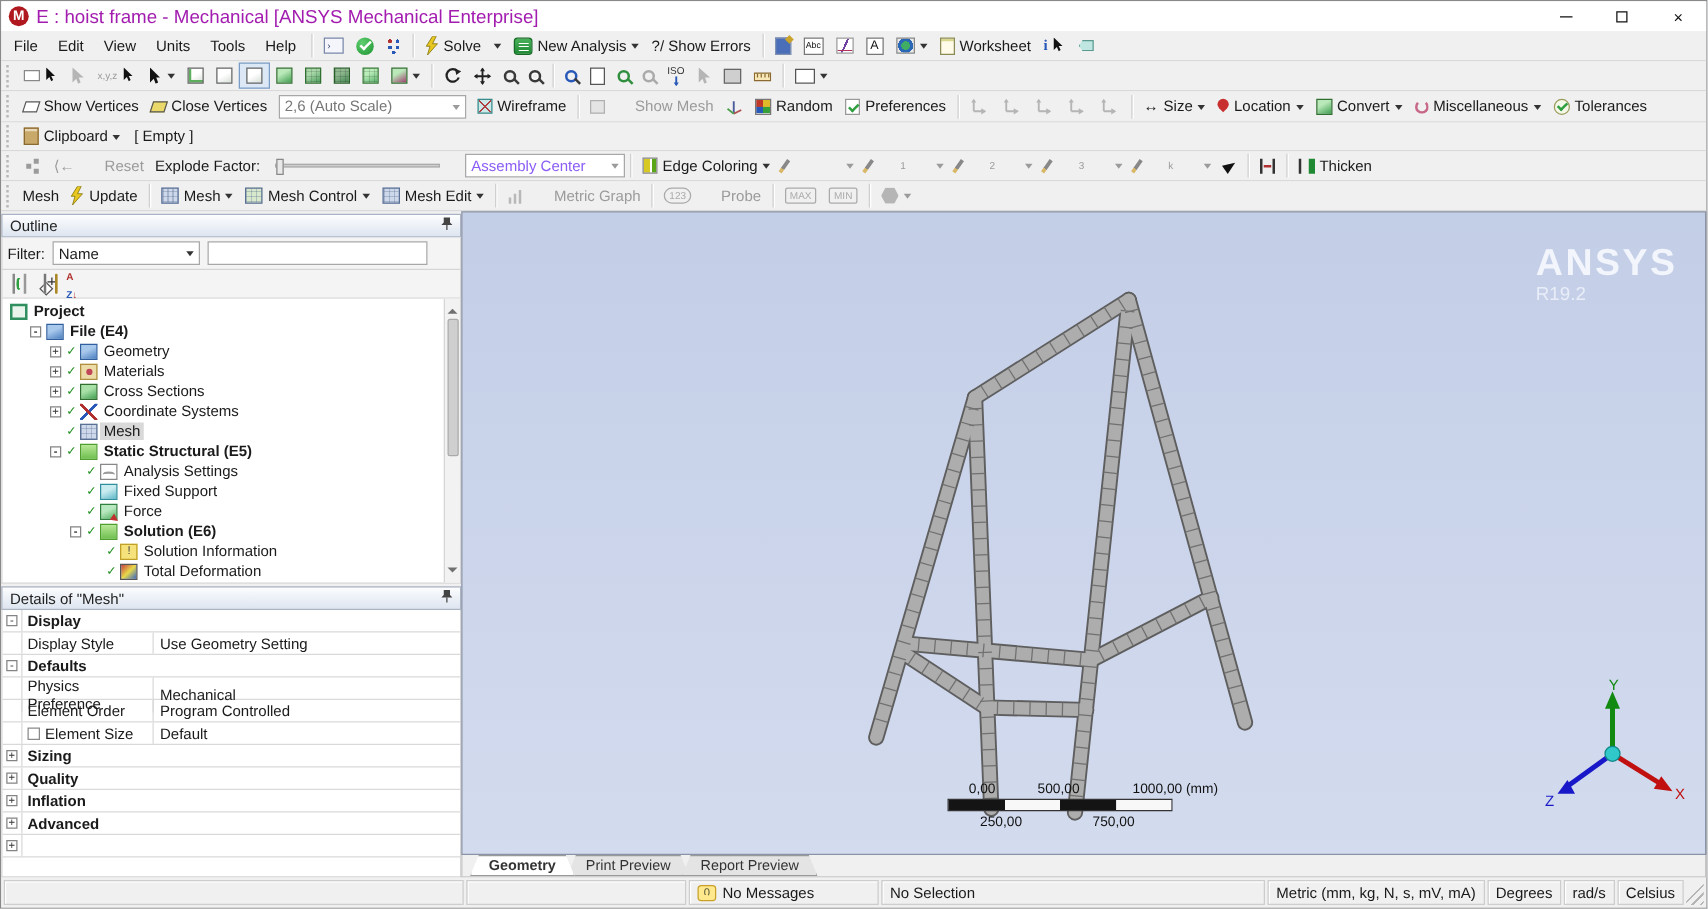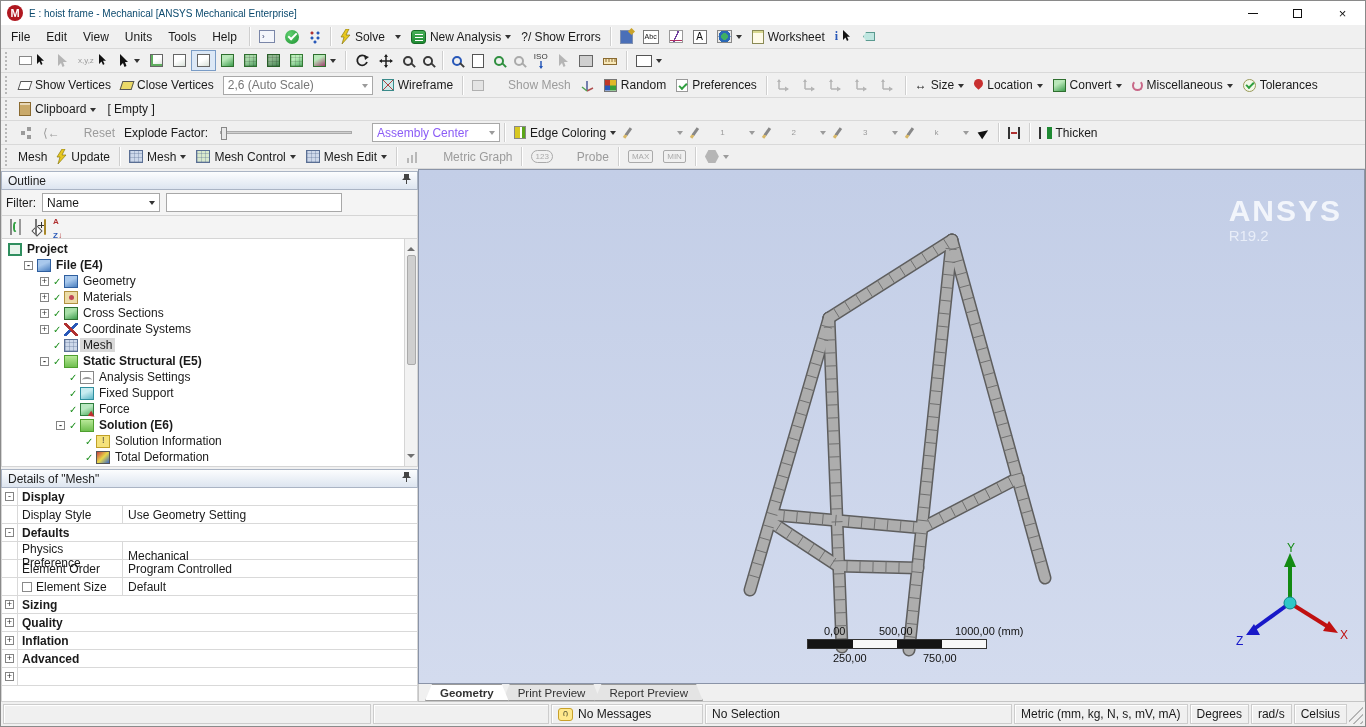--- a/index.html
+++ b/index.html
@@ -3,21 +3,21 @@
 <meta charset="utf-8">
 <style>
   * { margin:0; padding:0; box-sizing:border-box; }
   html,body { width:1366px; height:727px; overflow:hidden; }
   body { font-family:"Liberation Sans","DejaVu Sans",sans-serif; font-size:12px; color:#1a1a1a; background:#f0f0f0; }
   .app { width:1366px; height:727px; display:flex; flex-direction:column; border:1px solid #8a8a8a; }
 
   
   .titlebar { height:24px; background:#fff; display:flex; align-items:center; padding-left:6px; flex:0 0 auto; }
   .app-logo { width:16px; height:16px; border-radius:50%; background:#b01820; color:#fff; font-weight:bold; font-size:11px; display:inline-flex; align-items:center; justify-content:center; margin-right:6px; }
-  .title-text { font-size:10px; color:#0c4a6e; }
+  .title-text { font-size:15px; color:#a21caf; }
   .win-controls { margin-left:auto; display:flex; height:100%; }
   .winbtn { width:45px; height:100%; display:flex; align-items:center; justify-content:center; color:#111; font-size:13px; }
   .winbtn .minbar { width:10px; height:1px; background:#111; display:block; }
   .winbtn .maxbox { width:9px; height:9px; border:1px solid #111; display:block; }
 
   
   .tb { display:flex; align-items:center; background:#f0f0f0; border-bottom:1px solid #d9d9d9; padding:0 2px; flex:0 0 auto; }
   .tb.row1 { height:24px; } .tb.row2 { height:24px; } .tb.row3 { height:25px; }
   .tb.row4 { height:23px; } .tb.row5 { height:24px; } .tb.row6 { height:24px; }
   .grip { width:5px; height:18px; border-left:2px dotted #b8b8b8; margin:0 4px 0 2px; }
@@ -99,21 +99,21 @@
   .ic-nodeline { width:16px; height:8px; background:linear-gradient(#555 0 0) 0 50%/4px 1px no-repeat, linear-gradient(#555 0 0) 100% 50%/4px 1px no-repeat; position:relative; }
   .ic-nodeline::after { content:""; position:absolute; left:5px; top:0; width:6px; height:6px; border:1px solid #555; transform:rotate(45deg); background:#fff; }
   .ic-plusbox { width:11px; height:11px; border:1px solid #777; background:#fff; position:relative; }
   .ic-plusbox::after { content:""; position:absolute; left:2px; top:4.5px; width:6px; height:1px; background:#333; }
   .ic-plusbox::before { content:""; position:absolute; left:4.5px; top:2px; width:1px; height:6px; background:#333; }
   .ic-sortaz { font-size:8px; font-weight:bold; color:#b03030; width:14px; line-height:5px; }
   .ic-sortaz .z { color:#2858b8; }
 
   
   .content { flex:1 1 auto; display:flex; background:#d4d8de; min-height:0; }
-  .leftcol { width:417px; flex:0 0 auto; display:flex; flex-direction:column; background:#f0f0f0; }
+  .leftcol { width:368px; flex:0 0 auto; display:flex; flex-direction:column; background:#f0f0f0; }
   .panel-header { height:19px; background:linear-gradient(#fcfdfe,#dde5f0); border:1px solid #aab4c4; display:flex; align-items:center; padding:0 6px; color:#222; }
   .panel-header .pin { margin-left:auto; }
   .outline-filter { height:26px; background:#f4f4f4; border:1px solid #d5d5d5; border-top:none; display:flex; align-items:center; padding:0 4px; gap:6px; }
   .dd { height:19px; border:1px solid #a8a8a8; background:#fff; display:inline-flex; align-items:center; padding:0 4px; gap:10px; }
   .filter-input { height:19px; width:176px; border:1px solid #a8a8a8; background:#fff; font:inherit; padding:0 3px; }
   .tree-tools { height:23px; background:#f4f4f4; border:1px solid #d5d5d5; border-top:none; display:flex; align-items:center; gap:7px; padding:0 8px; }
   .tree-wrap { flex:0 0 228px; background:#fff; border:1px solid #d5d5d5; border-top:none; display:flex; min-height:0; position:relative; }
   .tree { flex:1 1 auto; overflow:hidden; padding-top:2px; }
   .tree-row { height:16px; display:flex; align-items:center; white-space:nowrap; }
   .tree-row.b { font-weight:bold; }

